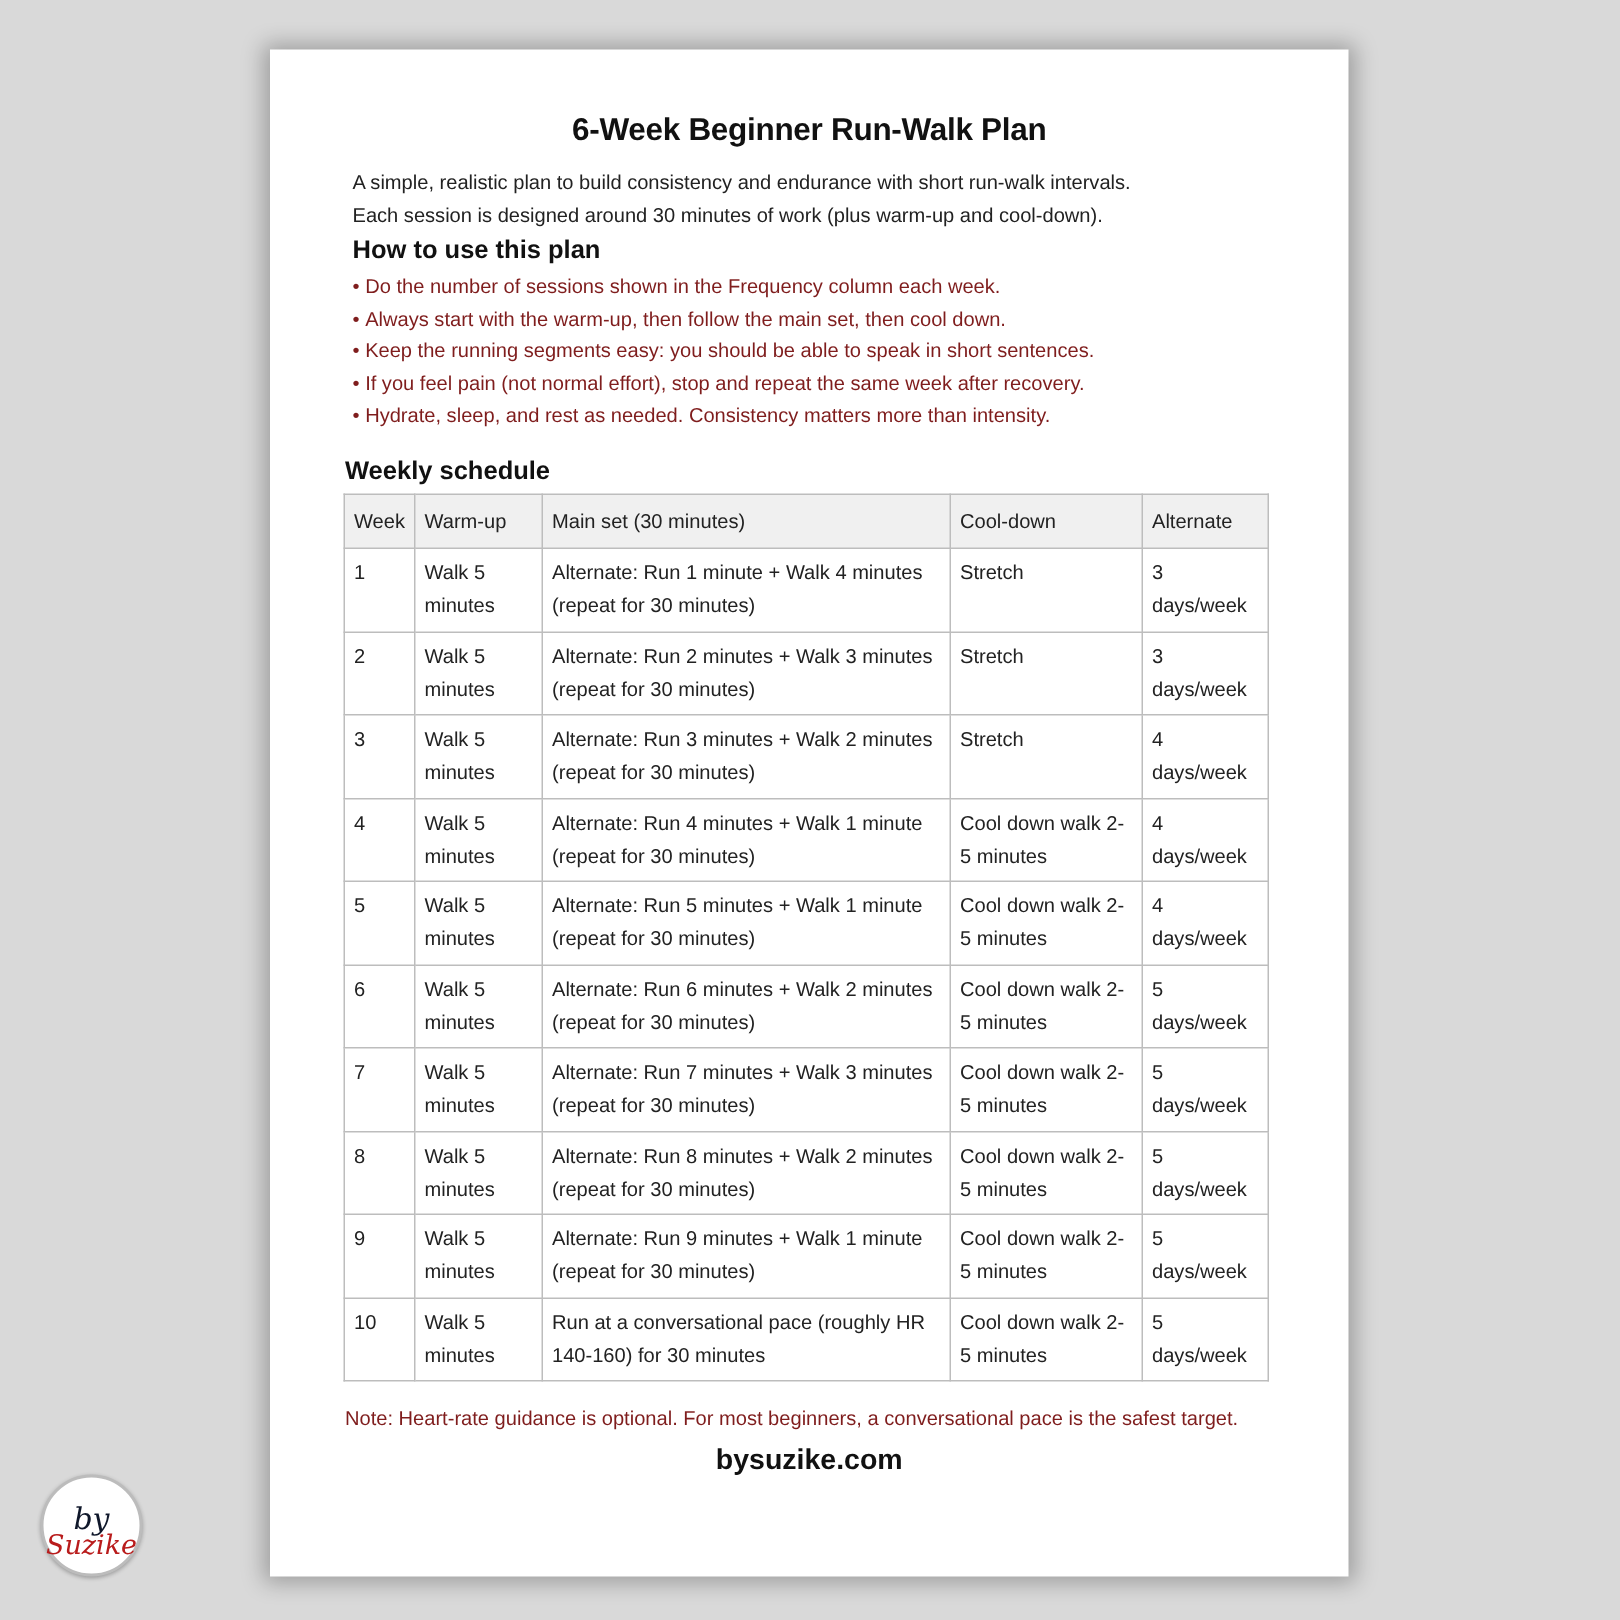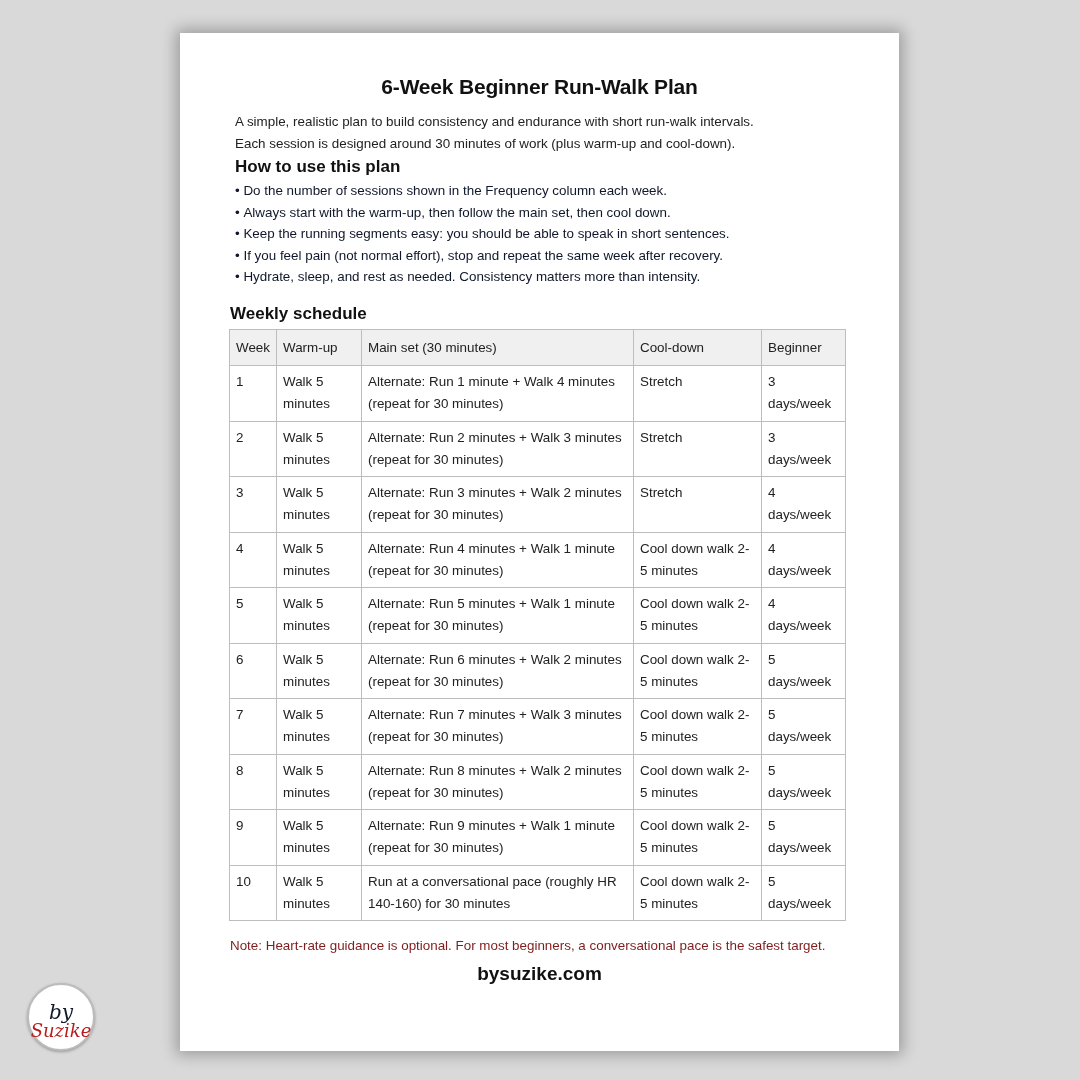--- a/index.html
+++ b/index.html
@@ -2,21 +2,21 @@
 <html><head>
 <meta charset="utf-8">
 <style>
   html,body{margin:0;padding:0;}
   body{width:1080px;height:1080px;background:#d9d9d9;position:relative;overflow:hidden;font-family:"Liberation Sans",sans-serif;}
   .paper{position:absolute;left:180px;top:33px;width:719px;height:1018px;background:#ffffff;
     box-shadow:0 0 14px 4px rgba(0,0,0,0.28);}
   .title{position:absolute;left:0;right:0;top:42px;text-align:center;font-size:21px;font-weight:bold;color:#111;letter-spacing:-0.2px;}
   .intro{position:absolute;left:55px;top:78px;font-size:13.4px;line-height:22px;color:#222;}
   .h2{position:absolute;left:55px;top:124px;font-size:17px;font-weight:bold;color:#111;}
-  .bullets{position:absolute;left:55px;top:147px;margin:0;padding:0;list-style:none;font-size:13.4px;line-height:21.5px;color:#0f172a;}
+  .bullets{position:absolute;left:55px;top:147px;margin:0;padding:0;list-style:none;font-size:13.4px;line-height:21.5px;color:#7f1d1d;}
   .bullets li::before{content:"\2022\00a0";}
   .h3{position:absolute;left:50px;top:271px;font-size:17px;font-weight:bold;color:#111;}
   table{position:absolute;left:49px;top:296px;border-collapse:collapse;font-size:13.4px;color:#222;}
   th,td{border:1.5px solid #bdbdbd;padding:0 6px;text-align:left;vertical-align:top;line-height:22px;}
   th{background:#f0f0f0;font-weight:normal;height:35px;vertical-align:middle;}
   td{height:55.5px;padding-top:5px;padding-bottom:0;box-sizing:border-box;}
   .c1{width:34px;margin-top:48px;} .c2{width:72px;} .c3{width:259px;margin-left:16px;} .c4{width:115px;} .c5{width:71px;}
   .note{position:absolute;left:50px;top:905px;font-size:13.4px;color:#7f1d1d;}
   .site{position:absolute;left:0;right:0;top:930px;text-align:center;font-size:19px;font-weight:bold;color:#111;}
   .logo{position:absolute;left:27px;top:983px;width:64px;height:64px;border-radius:50%;background:#fff;
@@ -43,21 +43,21 @@
   </ul>
   <div class="h3">Weekly schedule</div>
 
   <table>
     <thead>
       <tr>
         <th class="c1">Week</th>
         <th class="c2">Warm-up</th>
         <th class="c3">Main set (30 minutes)</th>
         <th class="c4">Cool-down</th>
-        <th class="c5">Beginner</th>
+        <th class="c5">Alternate</th>
       </tr>
     </thead>
     <tbody>
       <tr>
         <td>1</td>
         <td>Walk 5 minutes</td>
         <td>Alternate: Run 1 minute + Walk 4 minutes (repeat for 30 minutes)</td>
         <td>Stretch</td>
         <td>3 days/week</td>
       </tr>

